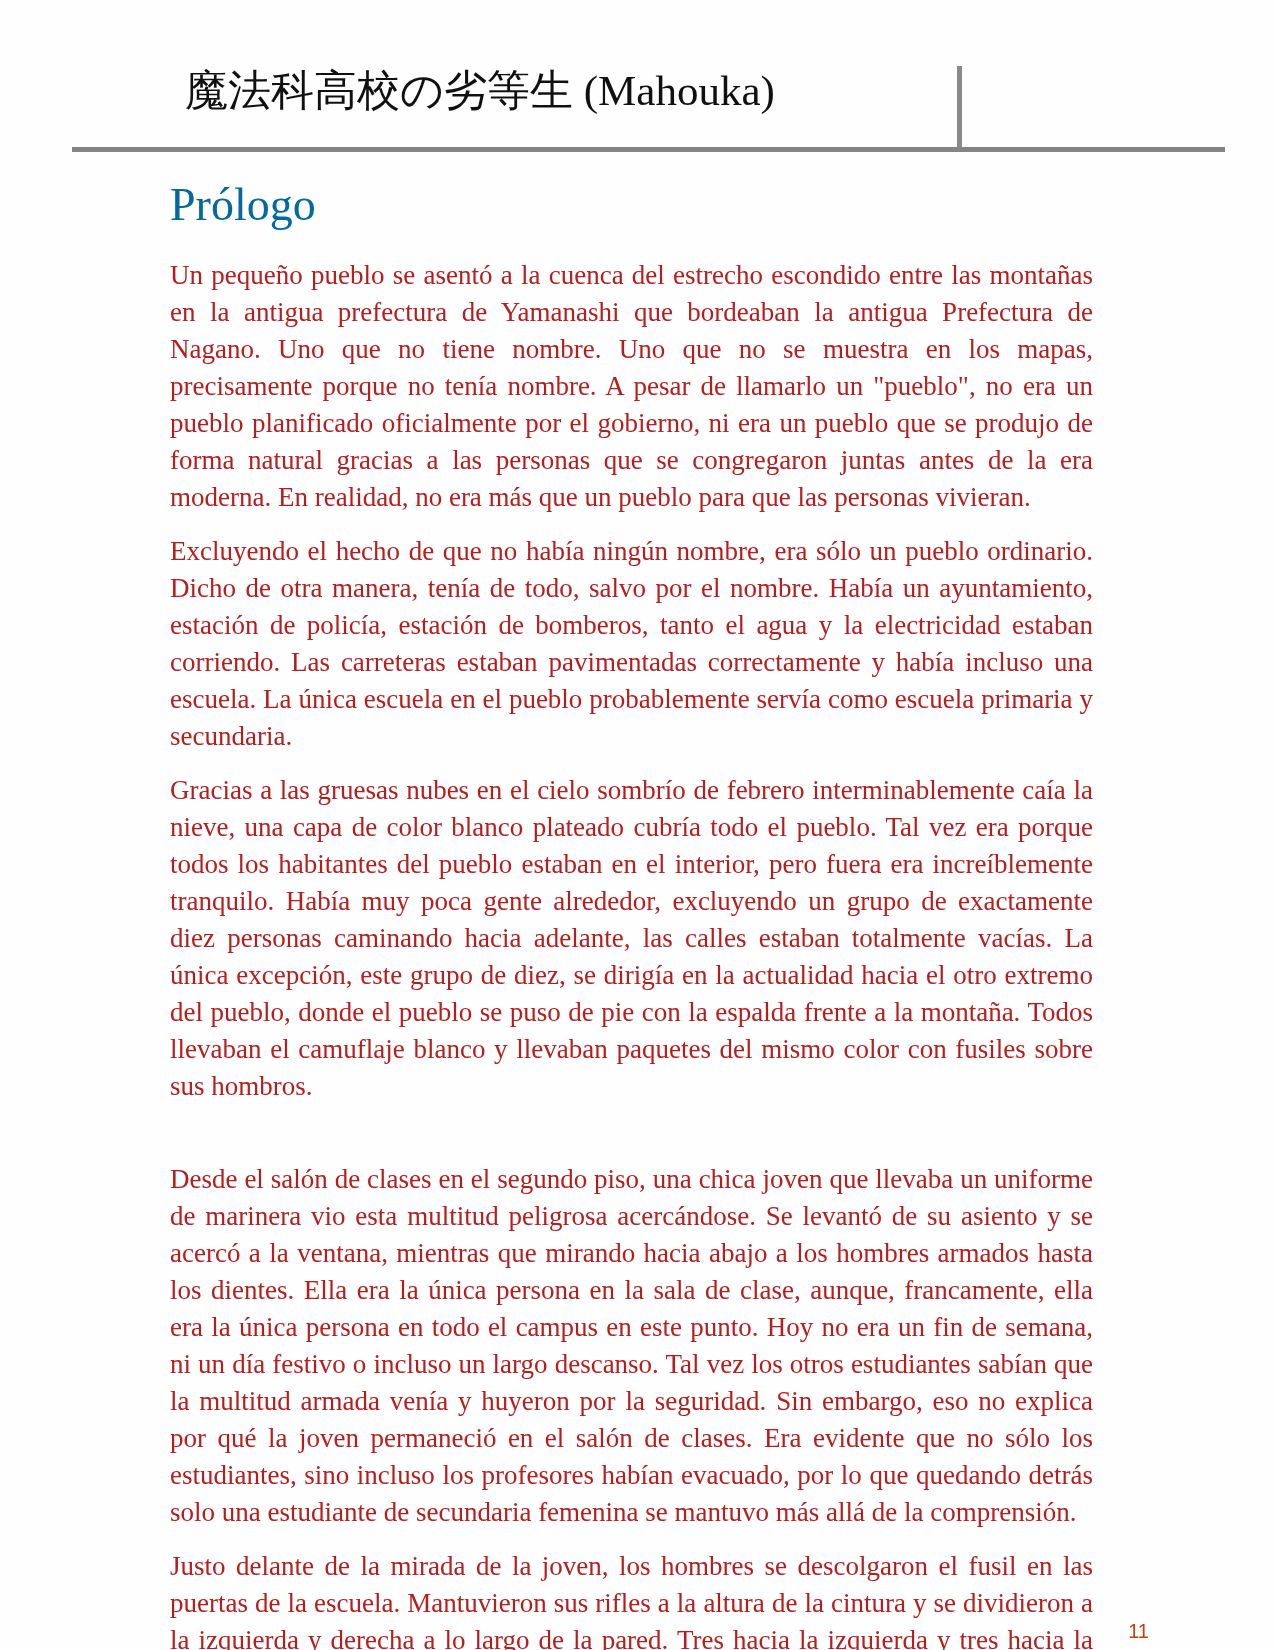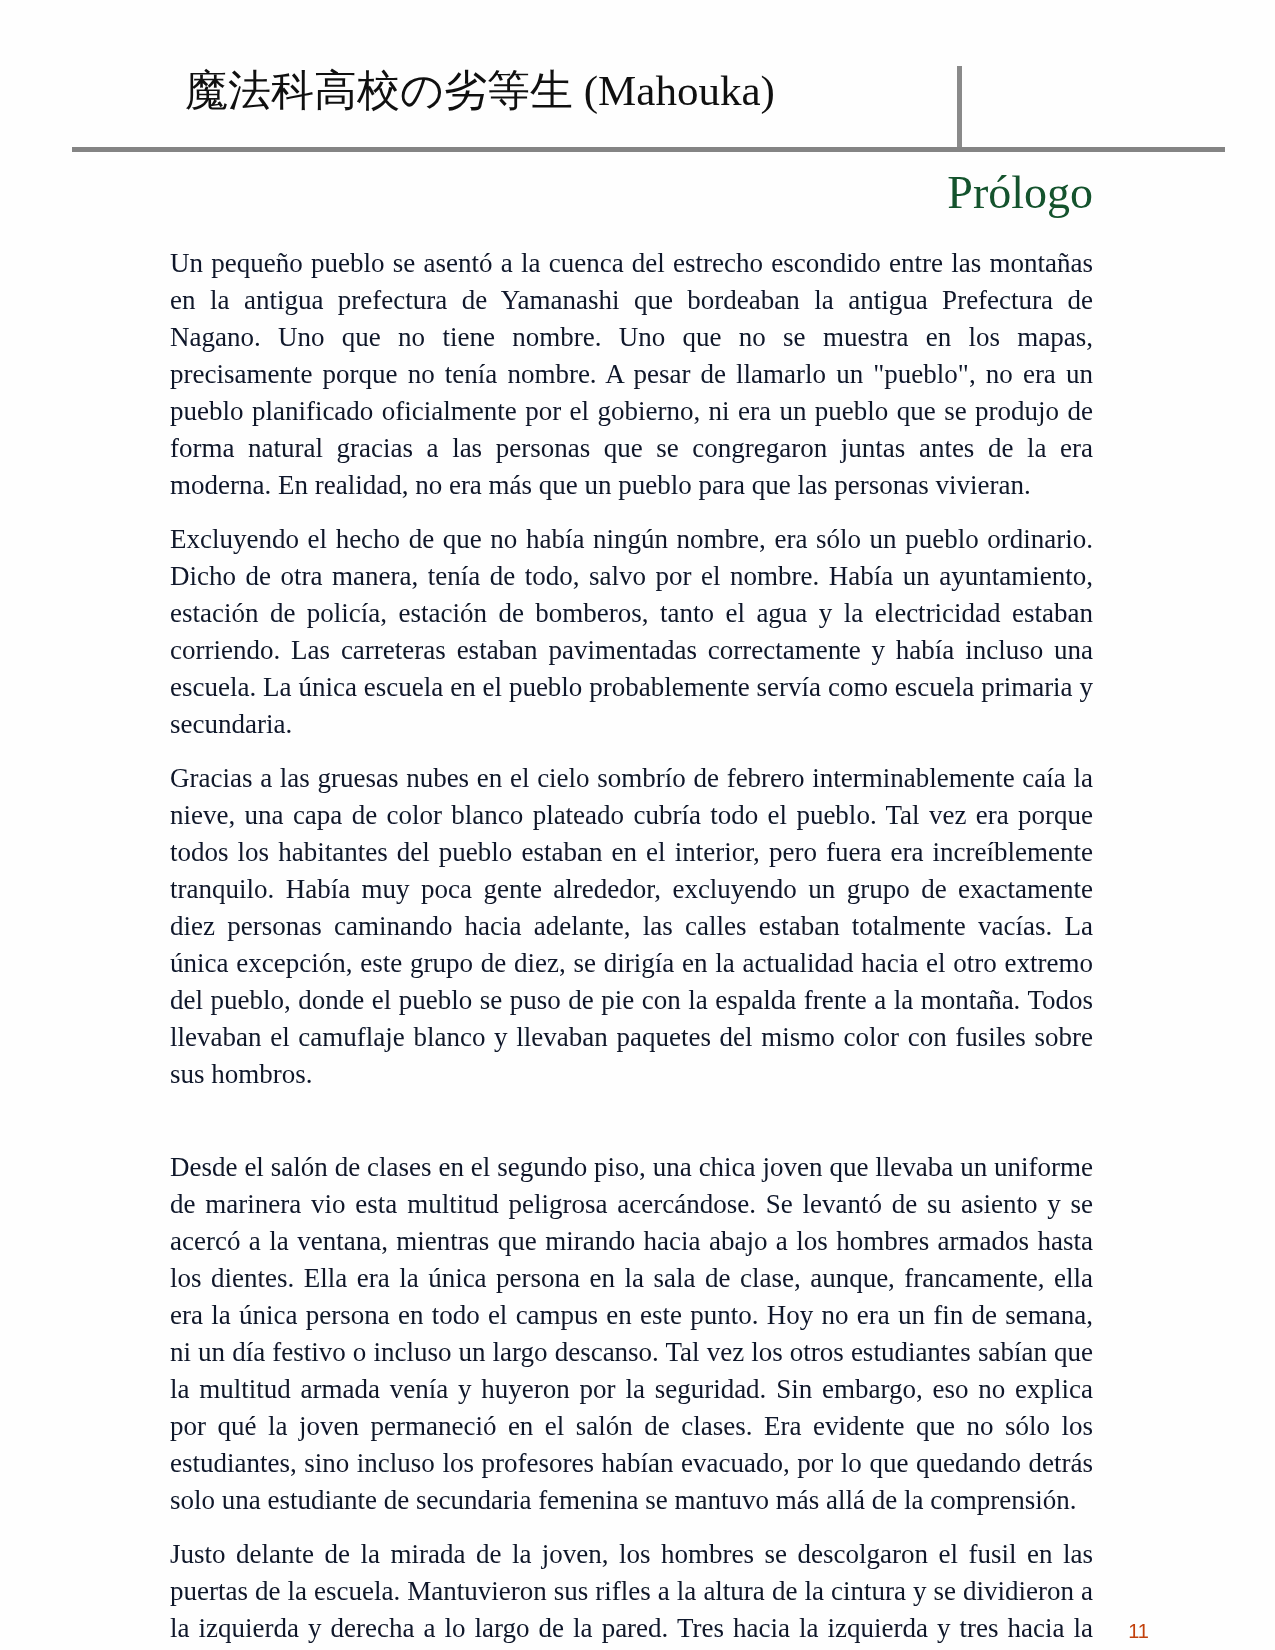--- a/index.html
+++ b/index.html
@@ -54,32 +54,32 @@
     height: 5px;
     background: #848484;
   }
   .content {
     position: absolute;
     left: 170px;
     top: 166px;
     width: 923px;
   }
   .section-title {
-    margin: 0 0 26px 0;
-    text-align: right;
+    margin: 12px 0 26px 0;
+    text-align: left;
     font-weight: normal;
     font-size: 46px;
-    color: #14532d;
+    color: #0369a1;
   }
   .content p {
     margin: 8px 0 17px 0;
     font-size: 27px;
     line-height: 37px;
     text-align: justify;
-    color: #0f172a;
+    color: #b91c1c;
   }
   .content p.extra-gap {
     margin-top: 56px;
   }
   .page-number {
     position: absolute;
     top: 1620px;
     right: 126px;
     font-family: "Liberation Sans", sans-serif;
     font-size: 20px;

